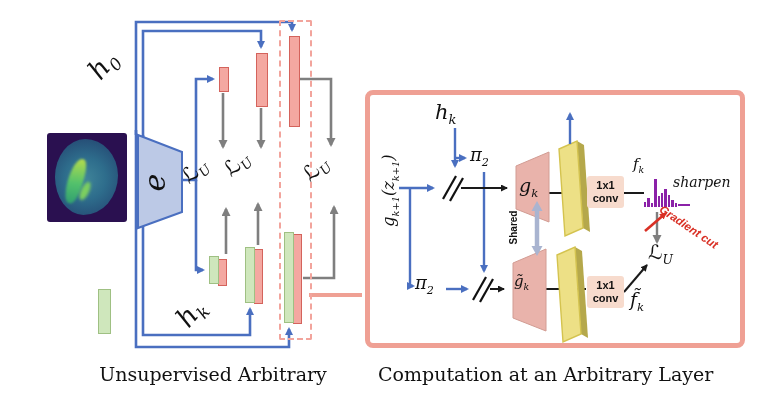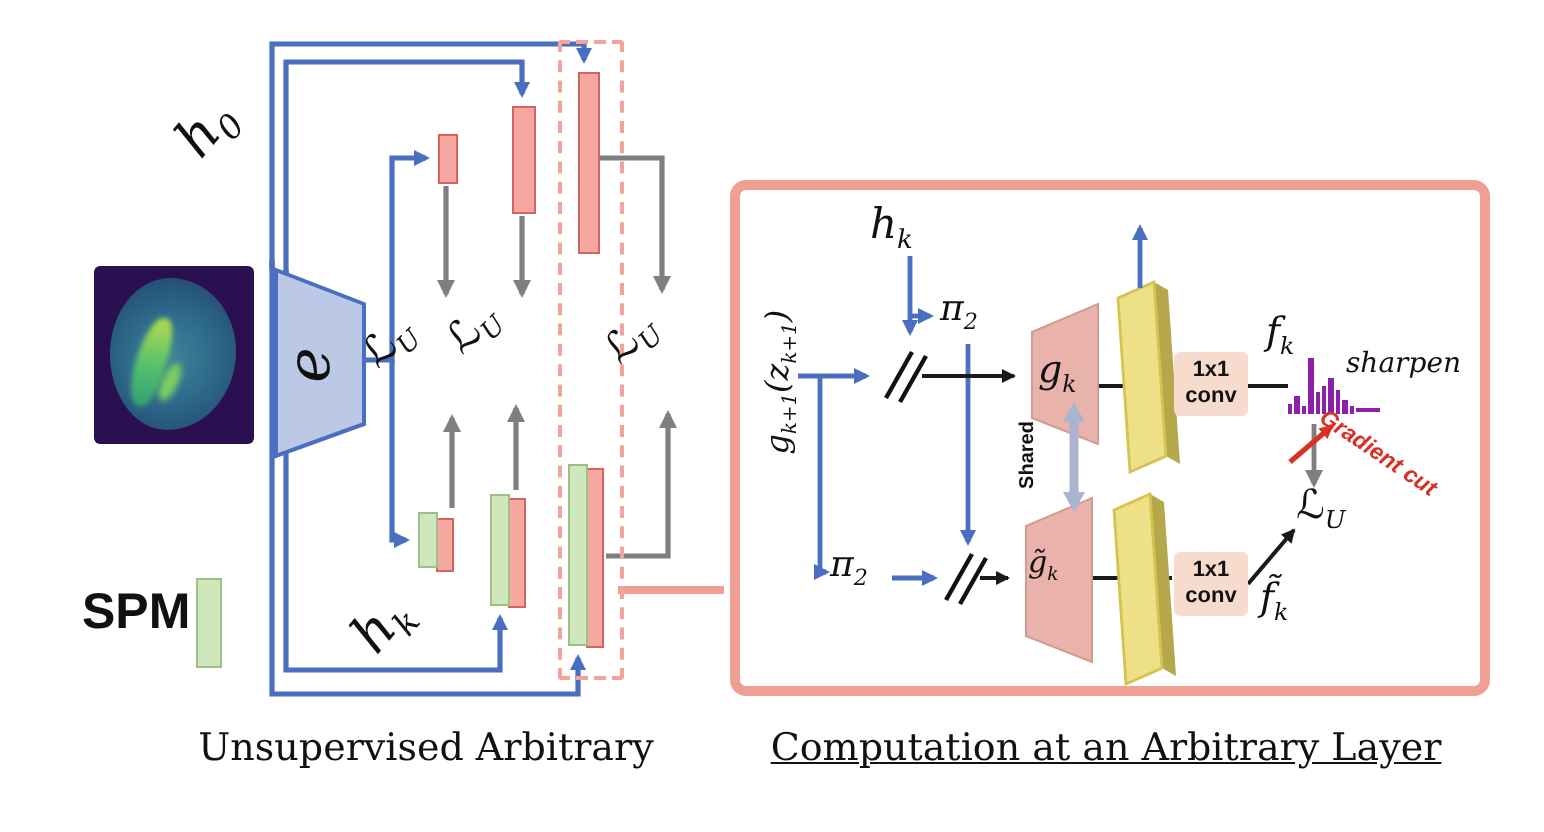--- a/index.html
+++ b/index.html
@@ -46,28 +46,28 @@
   .t sub{font-size:0.62em;font-style:italic;}
   .scriptL{font-family:"DejaVu Sans","DejaVu Serif",serif;}
   #h0{left:90px;top:48px;font-size:27px;transform:rotate(-50deg);}
   #hkL{left:178px;top:296px;font-size:27px;transform:rotate(-50deg);}
   #eLbl{left:146px;top:165px;font-size:30px;transform:rotate(-90deg);}
   #lu1{left:182px;top:158px;font-size:21px;transform:rotate(-44deg);}
   #lu2{left:224px;top:151px;font-size:21px;transform:rotate(-44deg);}
   #lu3{left:303px;top:156px;font-size:21px;transform:rotate(-44deg);}
   #spmLbl{left:41px;top:292px;font-size:25px;font-family:"Liberation Sans",sans-serif;font-weight:600;}
   #capL{left:88px;top:363px;width:250px;text-align:center;font-size:19px;}
-  #capR{left:378px;top:363px;width:350px;text-align:center;font-size:19px;text-decoration:underline;}
+  #capR{left:378px;top:363px;width:350px;font-size:19px;}
   #gin{left:330px;top:180px;width:120px;text-align:center;font-size:16px;transform:rotate(-90deg);}
   #hkR{left:435px;top:100px;font-size:21px;}
   #pi2a{left:470px;top:144px;font-size:18px;}
   #pi2b{left:415px;top:272px;font-size:18px;}
   #gkT{left:519px;top:174px;font-size:19px;}
   #gktT{left:514px;top:272px;font-size:15px;}
-  #fk{left:633px;top:155px;font-size:19px;}
+  #fk{left:633px;top:155px;font-size:15px;}
   #fkt{left:630px;top:288px;font-size:19px;}
   #sharpenLbl{left:673px;top:174px;font-size:14px;}
   #gcut{left:664px;top:203px;font-size:11.5px;transform:rotate(34deg);transform-origin:left top;
         color:#d93025;font-family:"Liberation Sans",sans-serif;font-weight:700;font-style:italic;}
   #luR{left:648px;top:240px;font-size:20px;}
   #sharedLbl{left:497px;top:222px;font-size:10px;transform:rotate(-90deg);
         font-family:"Liberation Sans",sans-serif;font-weight:700;}
 </style>
 </head>
 <body>
@@ -203,21 +203,20 @@
       <div class="hbar" style="height: 4px;"></div>
     </div>
   <div id="histTail"></div>
 
   <div class="t math" id="h0"><span>h</span><sub>0</sub></div>
   <div class="t math" id="hkL"><span>h</span><sub>k</sub></div>
   <div class="t math" id="eLbl">e</div>
   <div class="t math" id="lu1"><span class="scriptL">ℒ</span><sub>U</sub></div>
   <div class="t math" id="lu2"><span class="scriptL">ℒ</span><sub>U</sub></div>
   <div class="t math" id="lu3"><span class="scriptL">ℒ</span><sub>U</sub></div>
-  <div class="t" id="spmLbl">SPM</div>
   <div class="t" id="capL">Unsupervised Arbitrary</div>
   <div class="t" id="capR">Computation at an Arbitrary Layer</div>
 
   <div class="t math" id="gin"><span>g</span><sub>k+1</sub><span>(z</span><sub>k+1</sub><span>)</span></div>
   <div class="t math" id="hkR"><span>h</span><sub>k</sub></div>
   <div class="t math" id="pi2a"><span>π</span><sub>2</sub></div>
   <div class="t math" id="pi2b"><span>π</span><sub>2</sub></div>
   <div class="t math" id="gkT"><span>g</span><sub>k</sub></div>
   <div class="t math" id="gktT"><span>g̃</span><sub>k</sub></div>
   <div class="t math" id="fk"><span>f</span><sub>k</sub></div>

